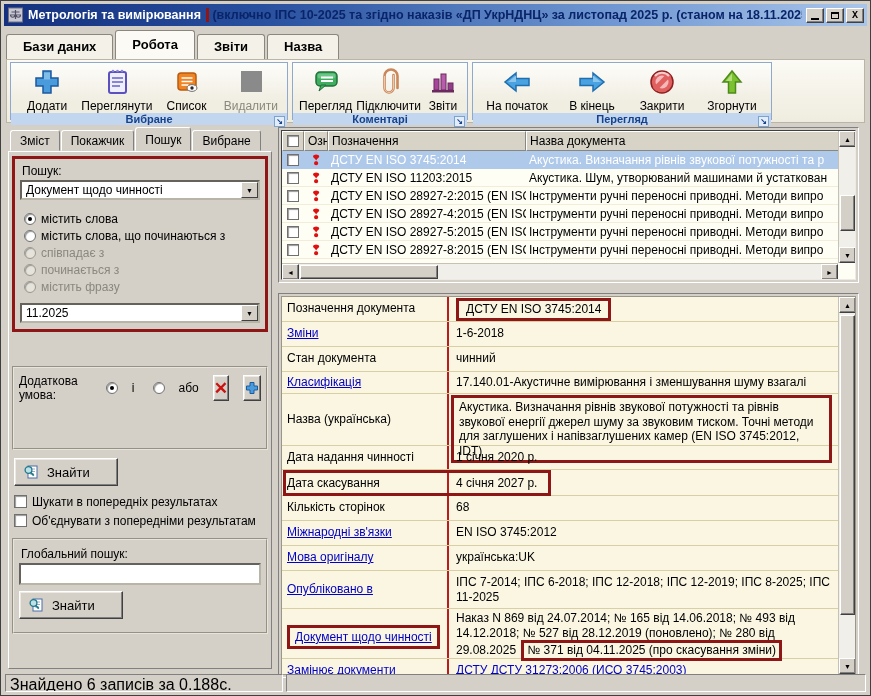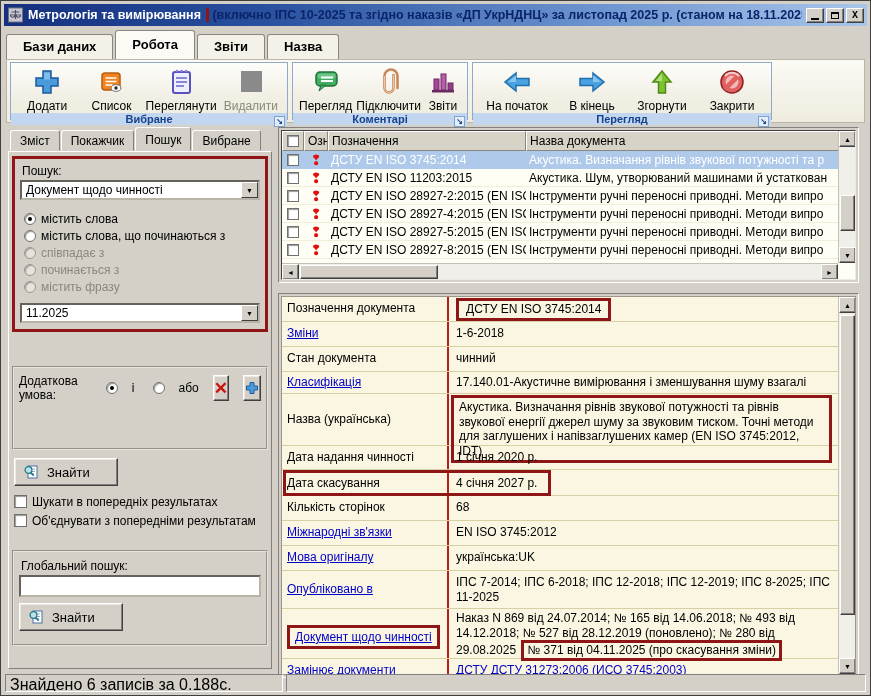--- a/index.html
+++ b/index.html
@@ -76,21 +76,21 @@
             box-shadow:inset -1px -1px 0 #808080, inset 1px 1px 0 #ECEAE2;
             display:flex; align-items:center; justify-content:center; }
   .xmark { color:#CC1111; font-weight:bold; font-size:17px; line-height:1; }
   .find-btn { margin:8px 0 6px 2px; height:28px; min-width:104px; background:#D4D0C8;
               border:1px solid; border-color:#fff #404040 #404040 #fff;
               box-shadow:inset -1px -1px 0 #808080, inset 1px 1px 0 #ECEAE2;
               display:inline-flex; align-items:center; gap:7px; padding:0 14px 0 8px; font-size:13px; }
   .check-row { display:flex; align-items:center; gap:5px; height:19px; margin-left:2px; white-space:nowrap; overflow:hidden; }
   .checkbox { width:13px; height:13px; background:#fff; border:1px solid #707070;
               box-shadow:inset 1px 1px 1px #9a9a9a; flex:0 0 auto; }
-  .gb-global { margin-top:20px; height:96px; }
+  .gb-global { margin-top:8px; height:96px; }
   .text-input { height:22px; background:#fff; border:2px inset #b8b4a8; margin:2px 0 6px; }
 
   
   .results-pane { position:absolute; left:277px; top:126px; width:581px; height:156px;
                   background:#D4D0C8; border:1px solid; border-color:#808080 #fff #fff #808080; padding:2px; }
   .results-inner { position:relative; width:100%; height:100%; background:#FFFEF4;
                    border:1px solid; border-color:#404040 #ECEAE2 #ECEAE2 #404040; overflow:hidden; }
   .thead { display:flex; height:20px;justify-content:flex-end; }
   .th { background:#D7D3C7; border:1px solid; border-color:#fff #8a887e #8a887e #fff;
         padding:2px 3px; font-size:12px; white-space:nowrap; overflow:hidden; display:flex; align-items:center; }
@@ -172,39 +172,39 @@
 
     <div class="rgroup" style="width:278px">
       <div class="rgroup-body">
         <div class="rbtn narrow">
           <svg class="icon32" viewBox="0 0 32 32">
               <path d="M12 5 h8 v7 h7 v8 h-7 v7 h-8 v-7 H5 v-8 h7 z" fill="#4a9bdc" stroke="#1c5a9e" stroke-width="1.5"></path>
               <path d="M13 6.5 h6 v7 h-6 z" fill="#7fbce8"></path>
             </svg>
           <span class="rbtn-label">Додати</span>
         </div>
-        <div class="rbtn narrow">
-          <svg class="icon32" viewBox="0 0 32 32">
-              <rect x="7" y="7" width="18" height="17" rx="3" fill="#f08322" stroke="#b85c10" stroke-width="1.5"></rect>
-              <path d="M10.5 12 h11 M10.5 15.5 h11 M10.5 19 h7" stroke="#fff" stroke-width="1.7"></path>
-              <ellipse cx="21" cy="22" rx="5" ry="3.4" fill="#fff" stroke="#707070"></ellipse>
-              <circle cx="21" cy="22" r="1.7" fill="#2a2a2a"></circle>
-            </svg>
-          <span class="rbtn-label">Список</span>
-        </div>
         <div class="rbtn">
           <svg class="icon32" viewBox="0 0 32 32">
               <rect x="8" y="6" width="17" height="21" rx="2" fill="#efeefd" stroke="#5a50c0" stroke-width="2"></rect>
               <circle cx="12" cy="5" r="1.3" fill="#8a84d8"></circle>
               <circle cx="16.5" cy="5" r="1.3" fill="#8a84d8"></circle>
               <circle cx="21" cy="5" r="1.3" fill="#8a84d8"></circle>
               <path d="M11 12 h11 M11 16 h11 M11 20 h8" stroke="#6a62c8" stroke-width="1.6"></path>
             </svg>
           <span class="rbtn-label">Переглянути</span>
         </div>
+        <div class="rbtn narrow">
+          <svg class="icon32" viewBox="0 0 32 32">
+              <rect x="7" y="7" width="18" height="17" rx="3" fill="#f08322" stroke="#b85c10" stroke-width="1.5"></rect>
+              <path d="M10.5 12 h11 M10.5 15.5 h11 M10.5 19 h7" stroke="#fff" stroke-width="1.7"></path>
+              <ellipse cx="21" cy="22" rx="5" ry="3.4" fill="#fff" stroke="#707070"></ellipse>
+              <circle cx="21" cy="22" r="1.7" fill="#2a2a2a"></circle>
+            </svg>
+          <span class="rbtn-label">Список</span>
+        </div>
         <div class="rbtn narrow disabled">
           <svg class="icon32" viewBox="0 0 32 32">
               <rect x="6" y="5" width="21" height="21" fill="#8a8a8a"></rect>
             </svg>
           <span class="rbtn-label">Видалити</span>
         </div>
       </div>
       <div class="rgroup-footer">
           <span>Вибране</span>
           <span class="launcher">↘</span>
@@ -256,33 +256,33 @@
         </div>
         <div class="rbtn narrow">
           <svg class="icon32" viewBox="0 0 32 32">
               <path d="M17 7 l11 9 -11 9 v-5.5 H4 v-7 h13 z" fill="#4aa3e0" stroke="#1f6eb0" stroke-width="1.5"></path>
               <path d="M17 9.5 L25 16 h-8 z" fill="#8cc6ec"></path>
             </svg>
           <span class="rbtn-label">В кінець</span>
         </div>
         <div class="rbtn narrow">
           <svg class="icon32" viewBox="0 0 32 32">
-              <path d="M16 5 L7 16 h5.5 v11 h7 V16 H25 z" fill="#7cc230" stroke="#4e8a1a" stroke-width="1.5"></path>
-              <path d="M16 7.5 L10 15 h6 z" fill="#b2df7c"></path>
-            </svg>
-          <span class="rbtn-label">Згорнути</span>
-        </div>
-        <div class="rbtn narrow">
-          <svg class="icon32" viewBox="0 0 32 32">
               <circle cx="16" cy="16" r="11" fill="#e06060" stroke="#8e1f1f" stroke-width="1.5"></circle>
               <circle cx="16" cy="16" r="6.5" fill="#f5b8b8"></circle>
               <rect x="5.5" y="13.5" width="21" height="5" fill="#e06060" transform="rotate(-45 16 16)"></rect>
               <path d="M9 10 a9 9 0 0 1 14 0" stroke="#f5cccc" stroke-width="2" fill="none"></path>
             </svg>
           <span class="rbtn-label">Закрити</span>
+        </div>
+        <div class="rbtn narrow">
+          <svg class="icon32" viewBox="0 0 32 32">
+              <path d="M16 5 L7 16 h5.5 v11 h7 V16 H25 z" fill="#7cc230" stroke="#4e8a1a" stroke-width="1.5"></path>
+              <path d="M16 7.5 L10 15 h6 z" fill="#b2df7c"></path>
+            </svg>
+          <span class="rbtn-label">Згорнути</span>
         </div>
       </div>
       <div class="rgroup-footer">
           <span>Перегляд</span>
           <span class="launcher">↘</span>
         </div>
     </div>
   </div>
 
   <div class="sidebar">

